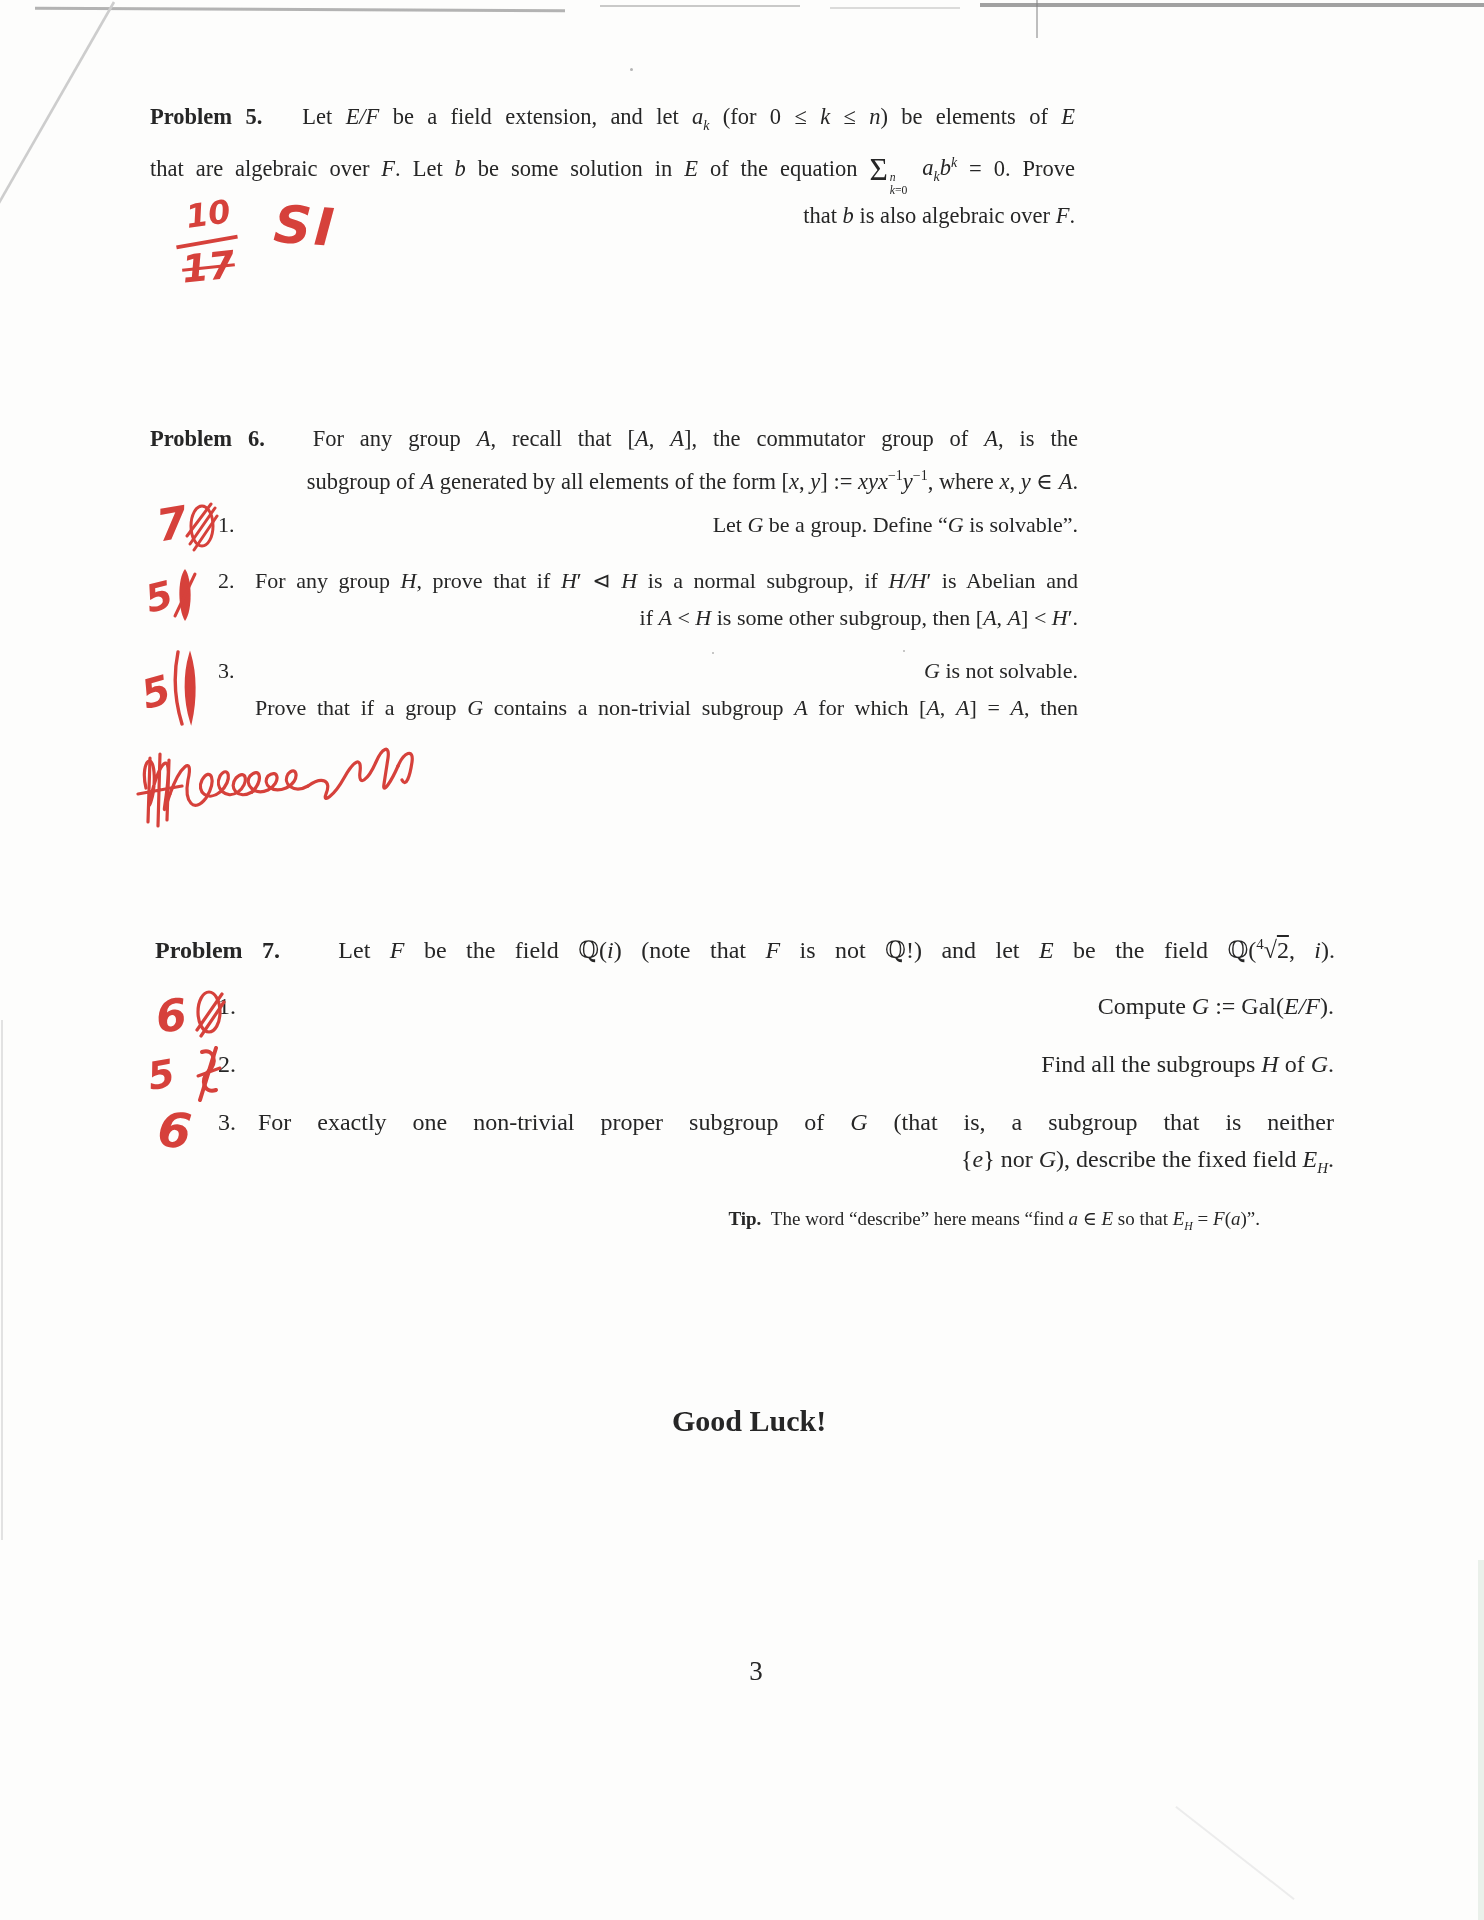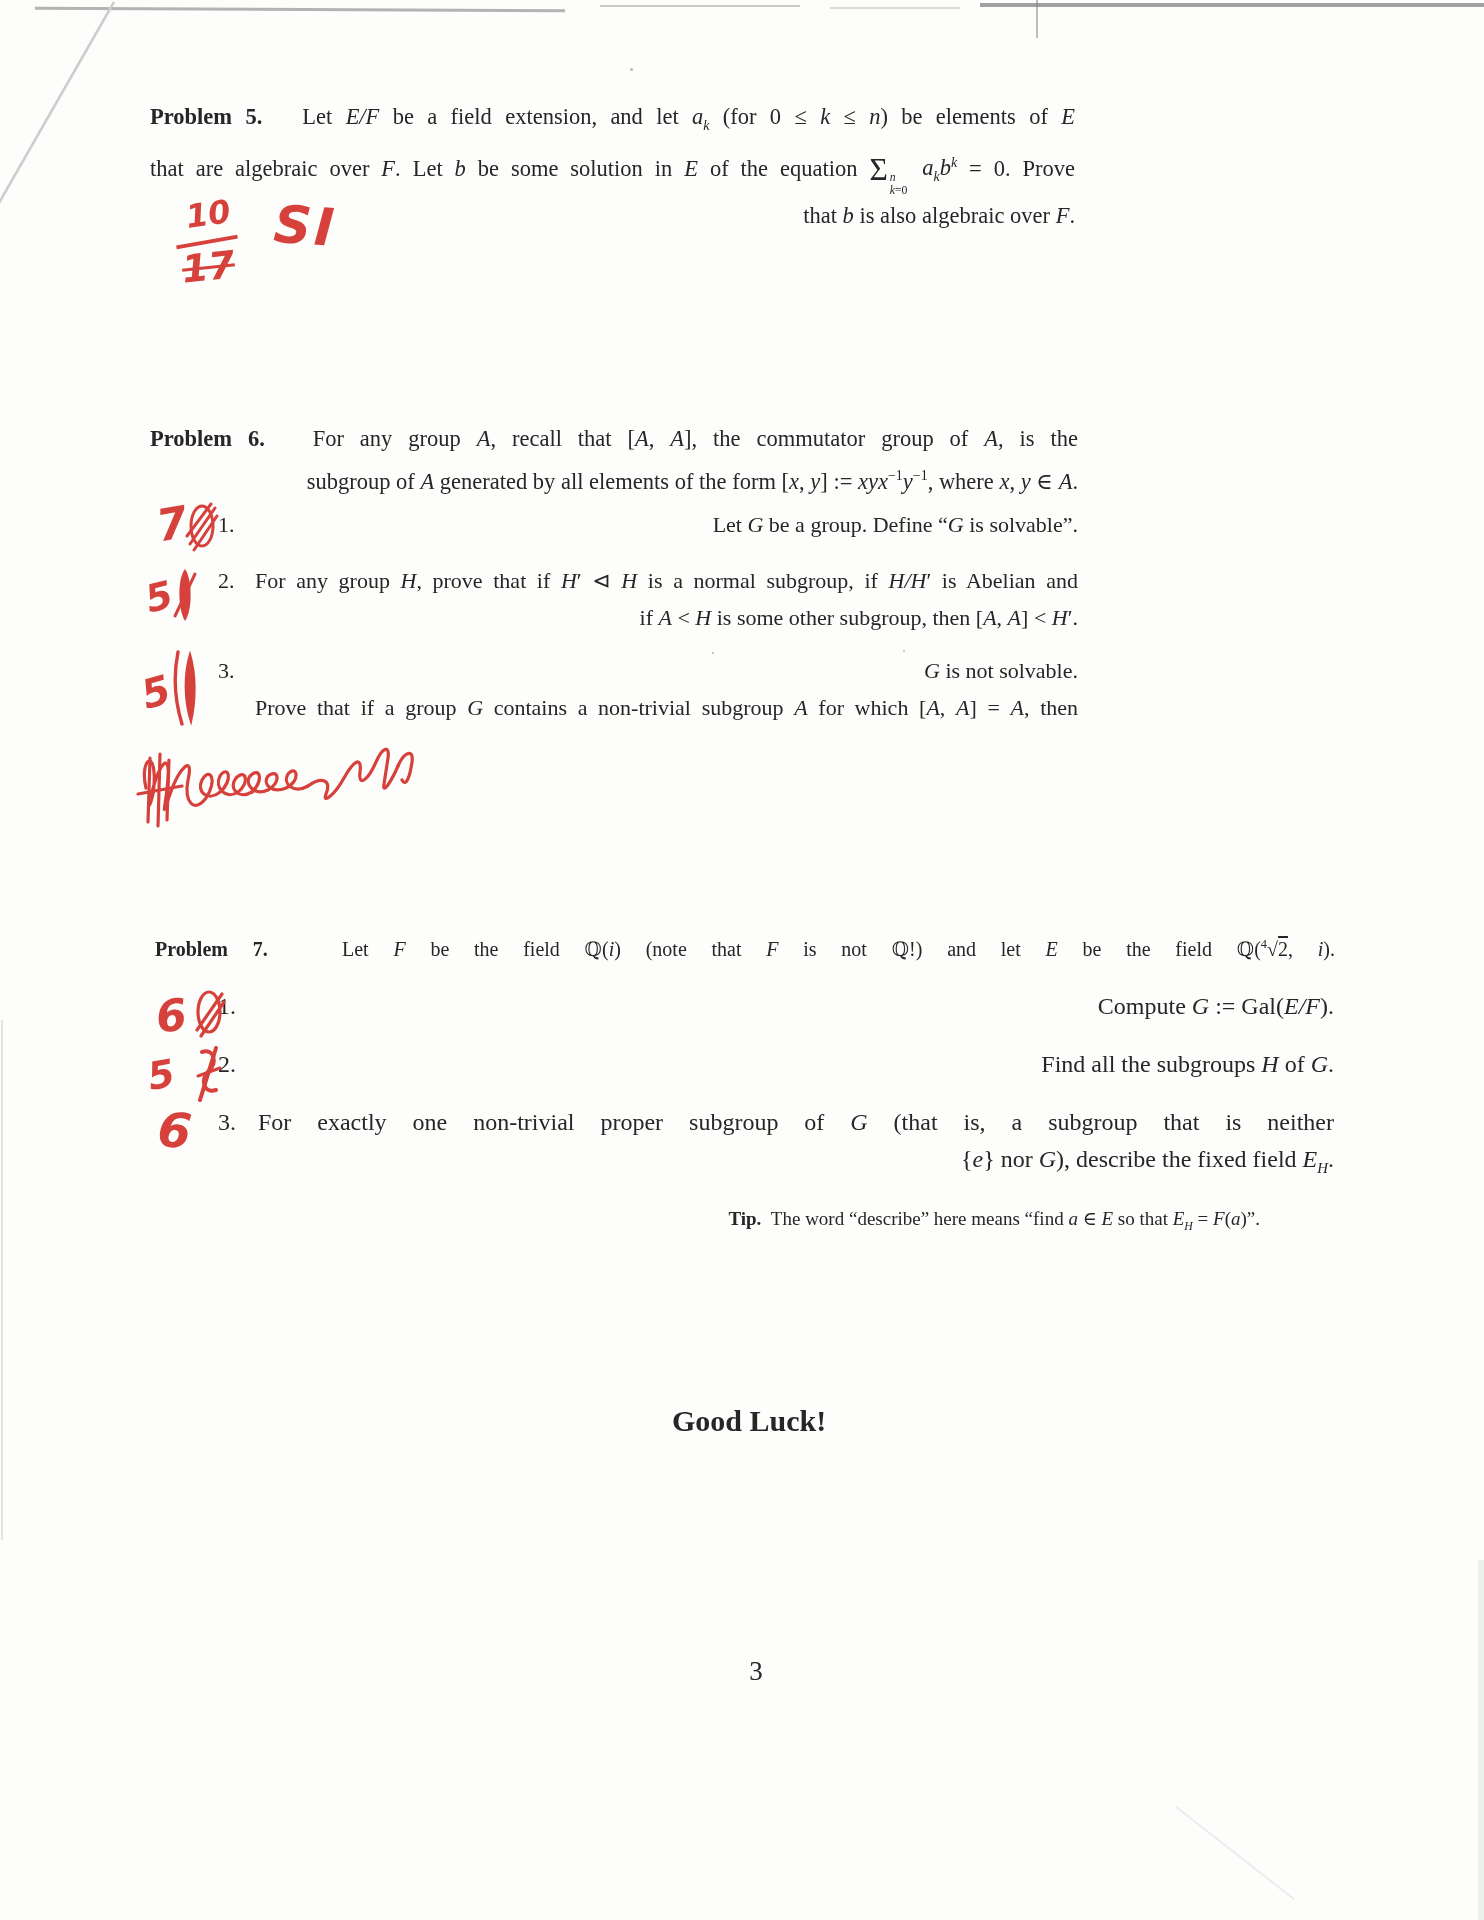--- a/index.html
+++ b/index.html
@@ -123,21 +123,21 @@
     <g fill="none" stroke="#d6413b" stroke-width="3.2" stroke-linecap="round" stroke-linejoin="round">
       <path d="M10,52 C4,28 16,14 18,36 C20,62 8,84 16,56 C24,26 34,16 32,42 C30,70 24,88 34,58"></path>
       <path d="M14,22 L12,86 M24,18 L22,90 M33,24 L31,84 M2,58 L46,50"></path>
       <path d="M34,58 C44,30 58,18 52,44 C48,66 58,78 70,62 C82,44 74,30 66,44 C60,56 72,66 84,56 C98,44 92,28 84,40 C78,52 90,64 102,56 C114,47 110,32 100,42 C92,52 102,64 116,56"></path>
       <path d="M116,56 C128,44 124,30 114,40 C108,48 118,60 132,54 C146,46 142,32 132,40 C126,48 136,58 150,52 C166,44 160,28 152,38 C146,48 158,58 172,50"></path>
       <path d="M172,50 C186,40 196,44 190,58 C186,68 198,60 208,42 C218,24 226,20 224,36 C222,52 232,44 240,26 C246,12 254,8 252,22 L248,48 C246,60 256,44 262,30"></path>
       <path d="M262,30 C268,16 278,12 276,26 C274,40 270,52 266,44"></path>
     </g>
   </svg>
 
-  <div class="para" style="left:155px;top:926px;width:1180px;font-size:20px;">
+  <div class="para" style="left:155px;top:926px;width:1180px;font-size:24px;">
     <div class="line j"><b>Problem 7.</b>&nbsp;&nbsp; Let <i>F</i> be the field ℚ(<i>i</i>) (note that <i>F</i> is not ℚ!) and let <i>E</i> be the field ℚ(<sup>4</sup>√<span class="ol">2</span>, <i>i</i>).</div>
   </div>
 
   <div class="item" style="left:218px;top:988px;width:1116px;font-size:24px;">
     <span class="inum" style="width:40px;">1.</span>
     <div class="ibody">
       <div class="line">Compute <i>G</i> := Gal(<i>E/F</i>).</div>
     </div>
   </div>
   <div class="item" style="left:218px;top:1046px;width:1116px;font-size:24px;">

